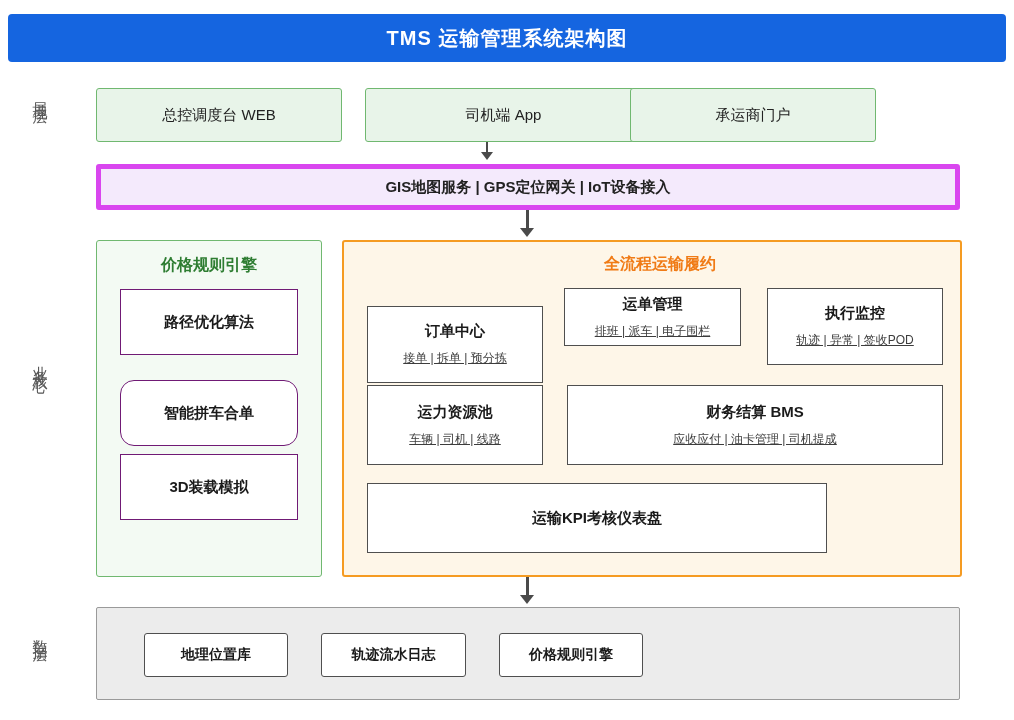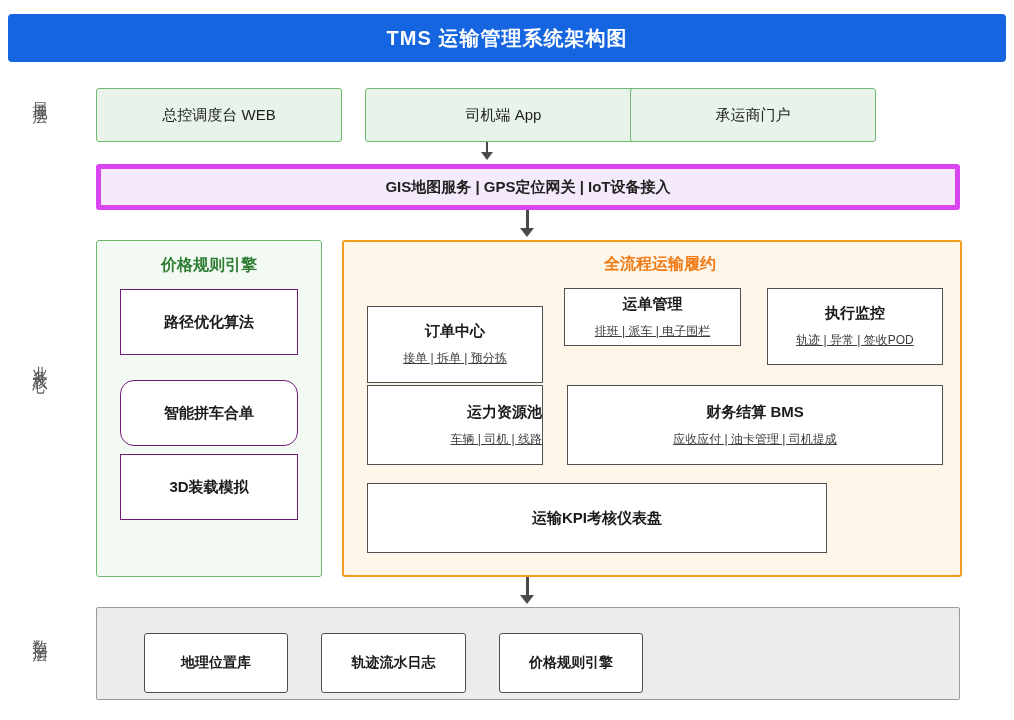--- a/index.html
+++ b/index.html
@@ -63,28 +63,28 @@
                   background:#fef6e8; border:2px solid #f59b22; border-radius:3px;padding-left:8px; }
   .panel-orange-title { position:absolute; top:12px; width:100%; text-align:center;
                         color:#f07b16; font-size:16px; font-weight:bold; }
   .module { position:absolute; background:#ffffff; border:1px solid #4f4f4f;
             display:flex; flex-direction:column; align-items:center; justify-content:center; gap:9px; }
   .m-title { font-size:15px; font-weight:bold; color:#1a1a1a; }
   .m-sub   { font-size:12px; color:#3d3d3d;text-decoration:underline; }
   .mod1 { left:23px;  top:46px;  width:176px; height:77px;margin-top:18px; }
   .mod2 { left:220px; top:46px;  width:177px; height:58px; }
   .mod3 { left:423px; top:46px;  width:176px; height:77px; }
-  .mod4 { left:23px;  top:143px; width:176px; height:80px;align-items:flex-end; }
+  .mod4 { left:23px;  top:143px; width:176px; height:80px; }
   .mod5 { left:223px; top:143px; width:376px; height:80px; }
   .mod-kpi { left:23px; top:241px; width:460px; height:70px; }
 
   
   .panel-data { position:absolute; left:96px; top:607px; width:864px; height:93px;
                 background:#ececec; border:1px solid #9a9a9a; border-radius:2px; }
-  .store-box { position:absolute; top:25px; height:60px;
+  .store-box { position:absolute; top:25px; height:44px;
                background:#ffffff; border:1px solid #4f4f4f; border-radius:3px;
                display:flex; align-items:center; justify-content:center;
                font-size:14px; font-weight:bold; color:#1a1a1a; }
   .store1 { left:47px;  width:144px; }
   .store2 { left:224px; width:145px; }
   .store3 { left:402px; width:144px; }
 </style>
 </head>
 <body>
 

